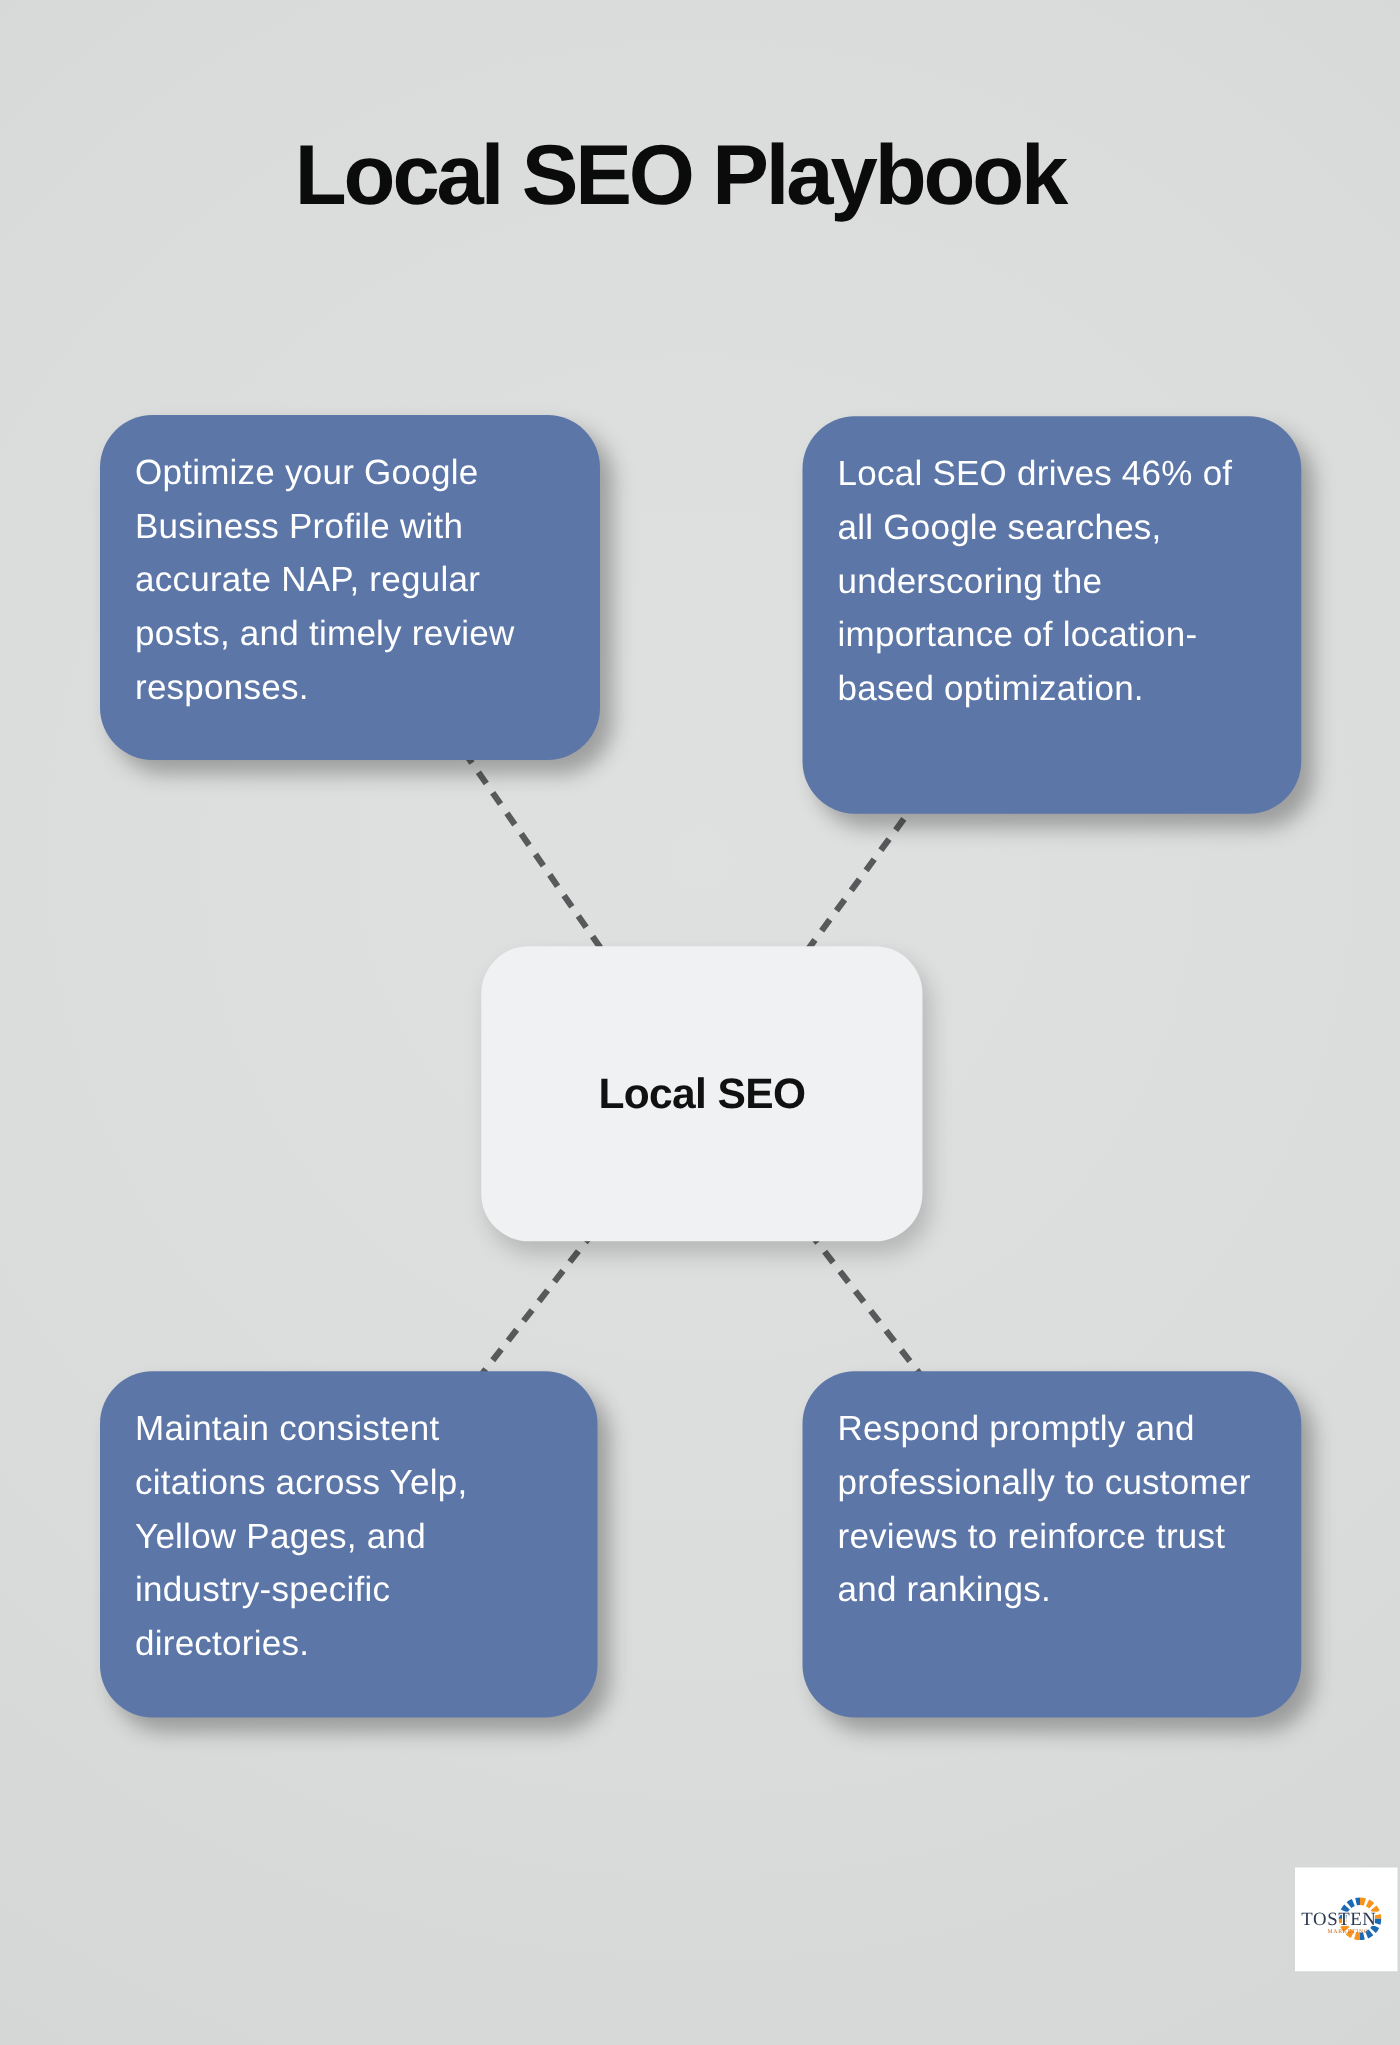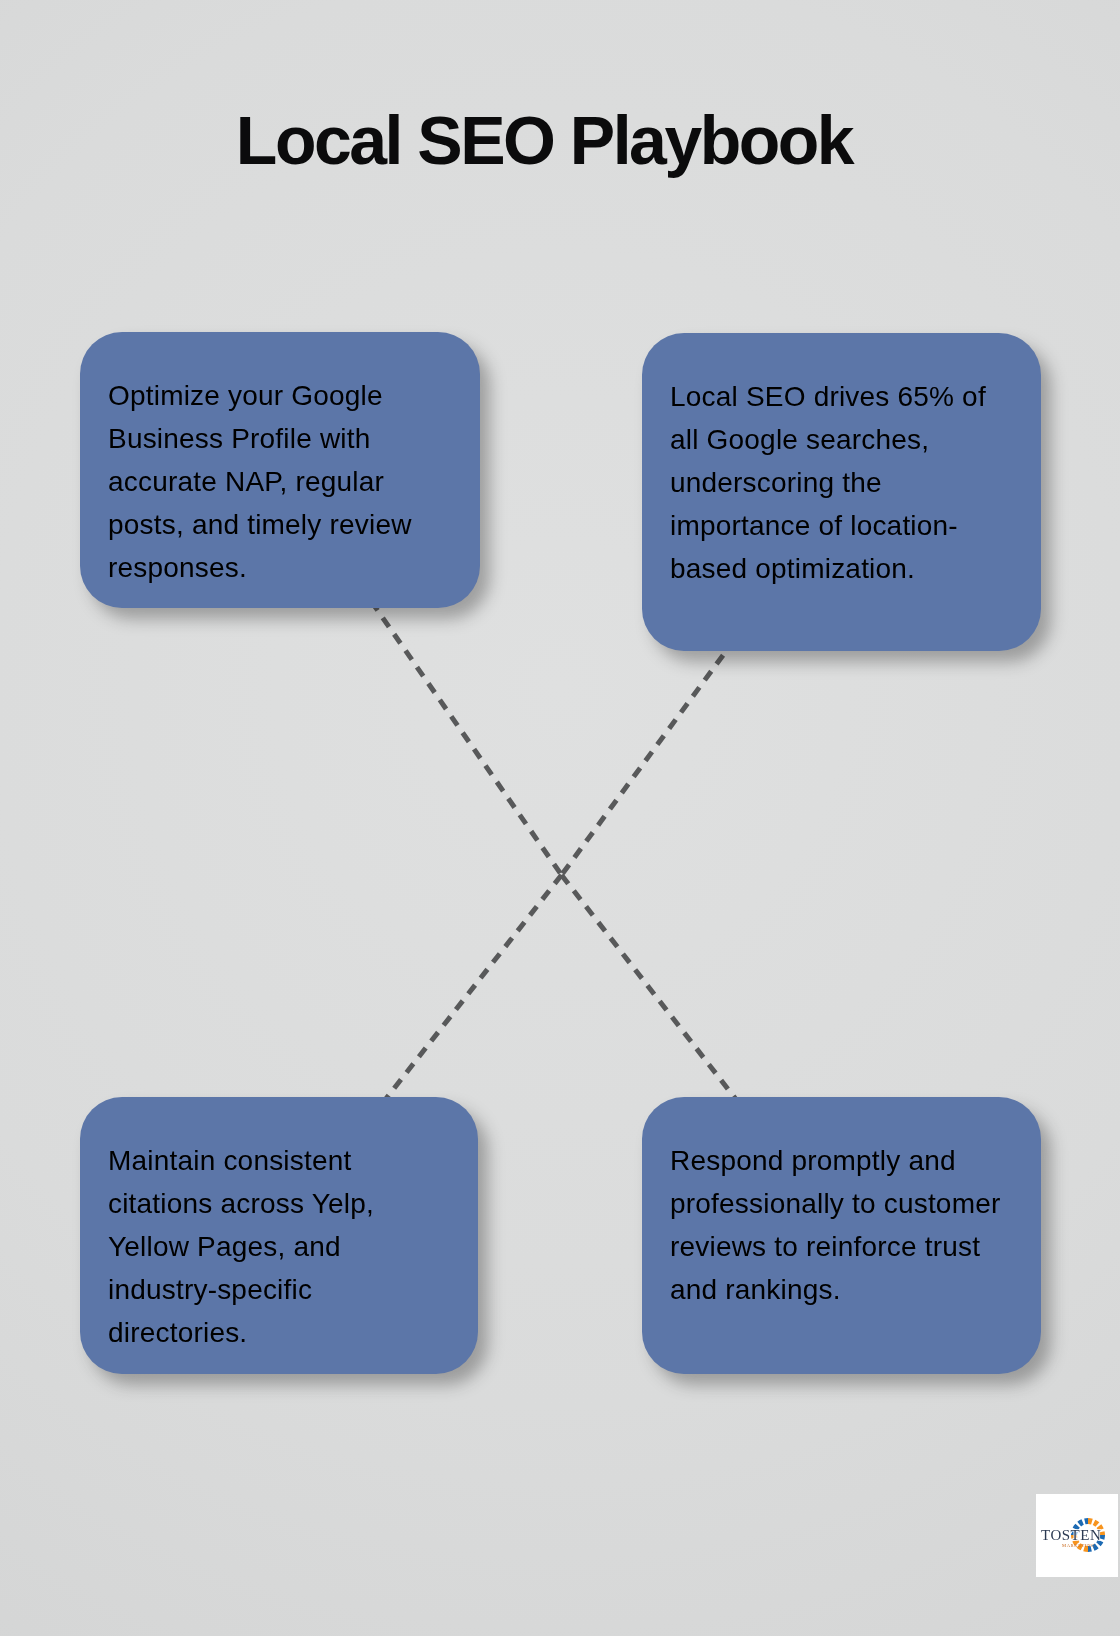--- a/index.html
+++ b/index.html
@@ -33,22 +33,22 @@
   }
   .node{
     position:absolute;
     z-index:2;
     box-sizing:border-box;
     border-radius:42px;
   }
   .node.blue{
     background:#5c76a8;
     box-shadow:10px 11px 16px rgba(40,40,40,0.35);
-    color:#000000;
-    padding:42px 28px;
+    color:#ffffff;
+    padding:24px 28px;
   }
   .node.blue p{
     margin:0;
     font-size:28px;
     line-height:43px;
     letter-spacing:0.2px;
   }
   .node-tl{ left:80px;  top:332px;  width:400px; height:276px; }
   .node-tr{ left:642px; top:333px;  width:399px; height:318px; }
   .node-bl{ left:80px;  top:1097px; width:398px; height:277px; }
@@ -109,23 +109,26 @@
     <line class="connector" x1="841.5" y1="494" x2="561.5" y2="875"></line>
     <line class="connector" x1="561.5" y1="875" x2="279" y2="1235"></line>
     <line class="connector" x1="561.5" y1="875" x2="841.5" y2="1235"></line>
   </svg>
 
   <div class="node blue node-tl">
     <p>Optimize your Google Business Profile with accurate NAP, regular posts, and timely review responses.</p>
   </div>
 
   <div class="node blue node-tr">
-    <p>Local SEO drives 65% of all Google searches, underscoring the importance of location-based optimization.</p>
+    <p>Local SEO drives 46% of all Google searches, underscoring the importance of location-based optimization.</p>
   </div>
 
+  <div class="node node-center">
+    <span class="center-label">Local SEO</span>
+  </div>
 
   <div class="node blue node-br">
     <p>Respond promptly and professionally to customer reviews to reinforce trust and rankings.</p>
   </div>
 
   <div class="node blue node-bl">
     <p>Maintain consistent citations across Yelp, Yellow Pages, and industry-specific directories.</p>
   </div>
 
   <div class="logo">

